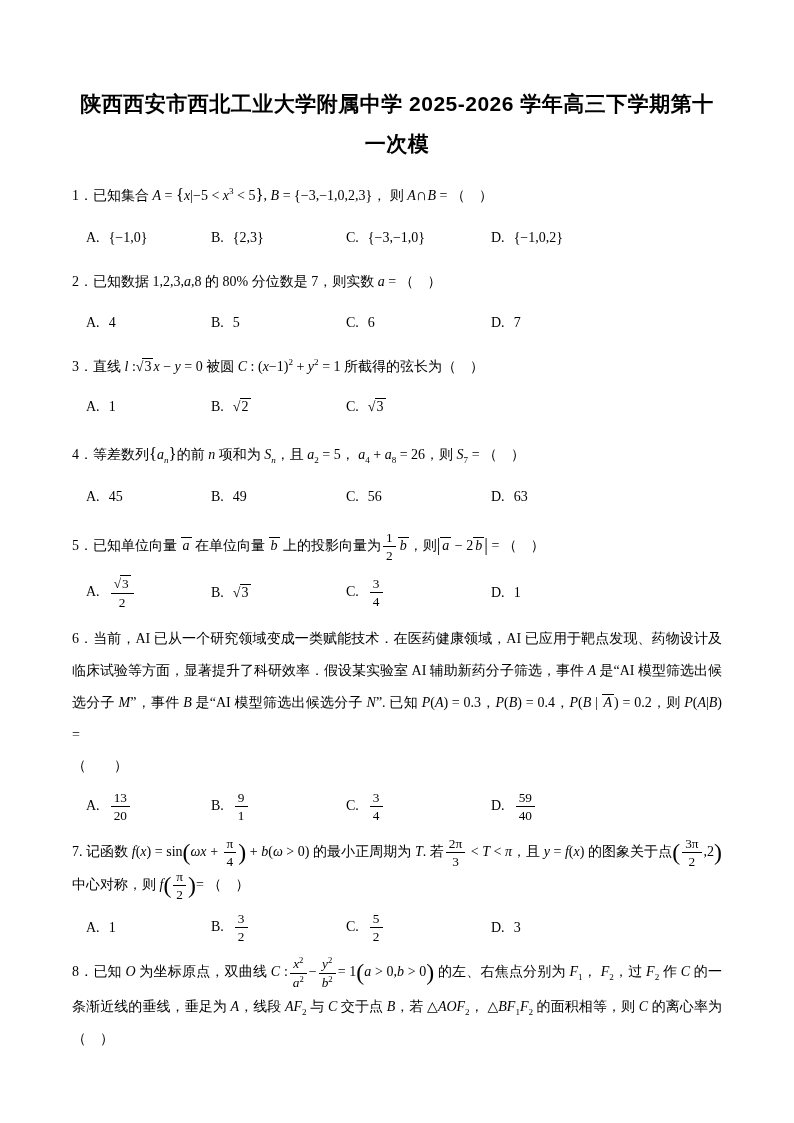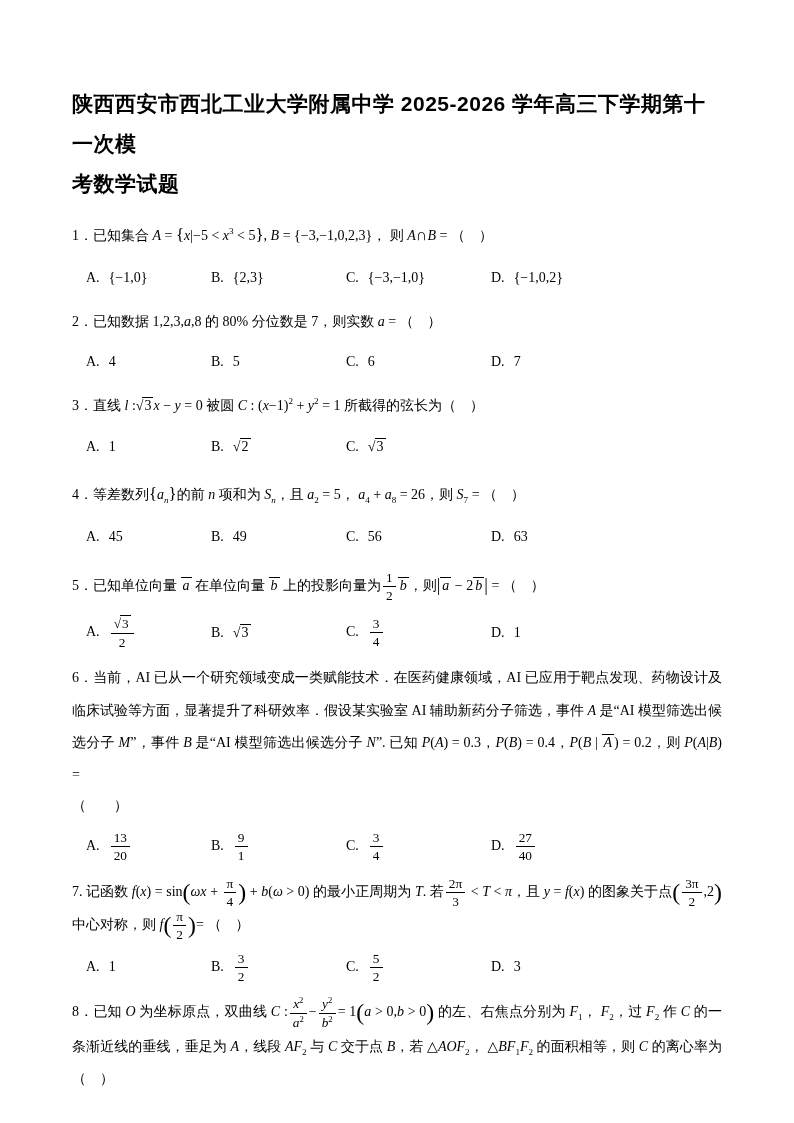--- a/index.html
+++ b/index.html
@@ -1,21 +1,21 @@
 <!DOCTYPE html>
 <html><head>
 <meta charset="utf-8">
 <style>
   * { margin:0; padding:0; box-sizing:border-box; }
   html, body { background:#ffffff; }
   body { font-family:"Liberation Serif","DejaVu Serif",serif; color:#000; }
   .page { width:794px; min-height:1123px; margin:0 auto; background:#fff; padding:84px 72px 40px 72px; }
 
   .title { font-family:"Liberation Sans","DejaVu Sans",sans-serif; font-weight:bold;
-           font-size:21px; text-align:left; line-height:1.9; letter-spacing:0.5px; }
+           font-size:21px; text-align:center; line-height:1.9; letter-spacing:0.5px; }
 
   .section-heading { font-family:"Liberation Sans","DejaVu Sans",sans-serif; font-weight:bold;
                      font-size:15.5px; margin-top:18px; }
 
   .question { margin-top:12px; font-size:14px; }
   .stem { line-height:2.3; text-align:justify; }
   .paren-line { line-height:2.2; }
 
   .opts { display:grid; grid-template-columns:125px 135px 145px 1fr;
           padding-left:14px; margin:8px 0 12px; align-items:center; min-height:32px; }
@@ -38,21 +38,20 @@
   .brace { font-size:1.2em; }
   .abs { font-size:1.3em; vertical-align:-0.08em; }
 </style>
 </head>
 <body>
 
 <div class="page">
 
   <div class="title">
     <div>陕西西安市西北工业大学附属中学 2025-2026 学年高三下学期第十一次模</div>
-    <div>考数学试题</div>
   </div>
 
 
   <div class="question">
     <div class="stem">1．已知集合 <i>A</i> = <span class="brace">{</span><i>x</i>|−5 &lt; <i>x</i><sup>3</sup> &lt; 5<span class="brace">}</span>, <i>B</i> = {−3,−1,0,2,3}， 则 <i>A</i><span class="cap">∩</span><i>B</i> = （　）</div>
     <div class="opts">
       <div class="opt"><span class="opt-label">A.</span><span class="opt-val">{−1,0}</span></div>
       <div class="opt"><span class="opt-label">B.</span><span class="opt-val">{2,3}</span></div>
       <div class="opt"><span class="opt-label">C.</span><span class="opt-val">{−3,−1,0}</span></div>
       <div class="opt"><span class="opt-label">D.</span><span class="opt-val">{−1,0,2}</span></div>
@@ -117,21 +116,21 @@
             </span></span></div>
       <div class="opt"><span class="opt-label">B.</span><span class="opt-val"><span class="fr">
               <span class="nu">9</span>
               <span class="de">1</span>
             </span></span></div>
       <div class="opt"><span class="opt-label">C.</span><span class="opt-val"><span class="fr">
               <span class="nu">3</span>
               <span class="de">4</span>
             </span></span></div>
       <div class="opt"><span class="opt-label">D.</span><span class="opt-val"><span class="fr">
-              <span class="nu">27</span>
+              <span class="nu">59</span>
               <span class="de">40</span>
             </span></span></div>
     </div>
   </div>
 
   <div class="question">
     <div class="stem">7. 记函数 <i>f</i>(<i>x</i>) = sin<span class="bp">(</span><i>ωx</i> + <span class="fr">
           <span class="nu">π</span>
           <span class="de">4</span>
         </span><span class="bp">)</span> + <i>b</i>(<i>ω</i> &gt; 0) 的最小正周期为 <i>T</i>. 若<span class="fr">

